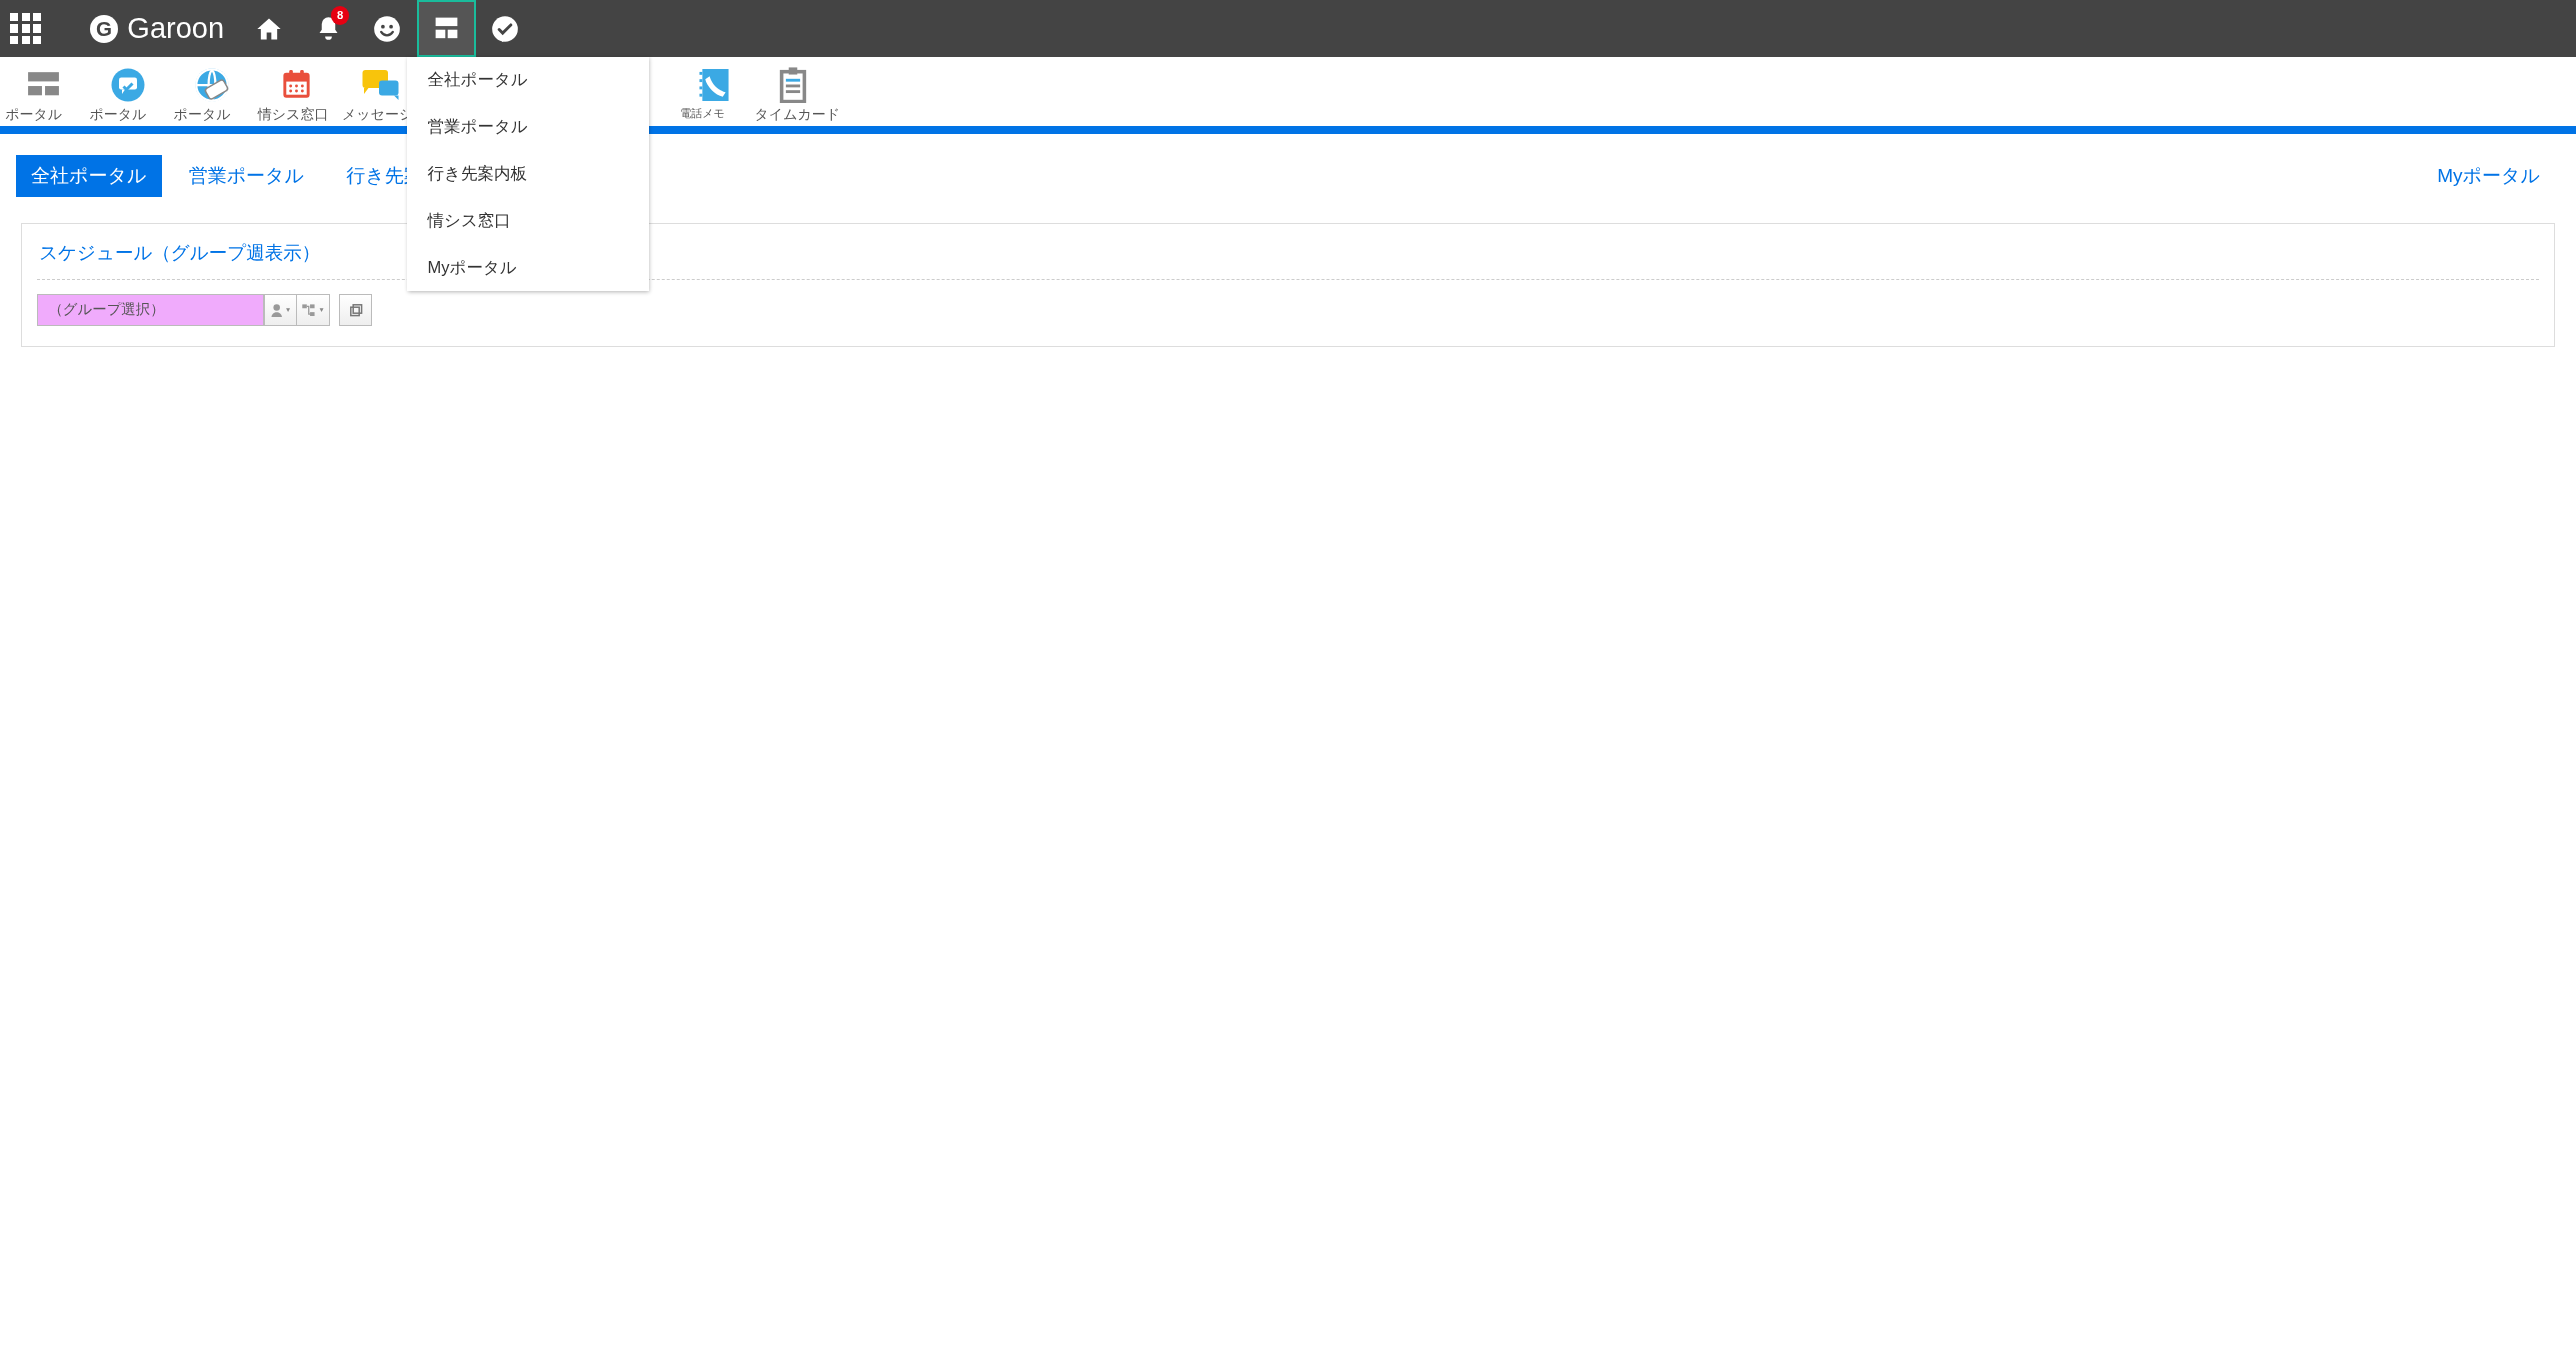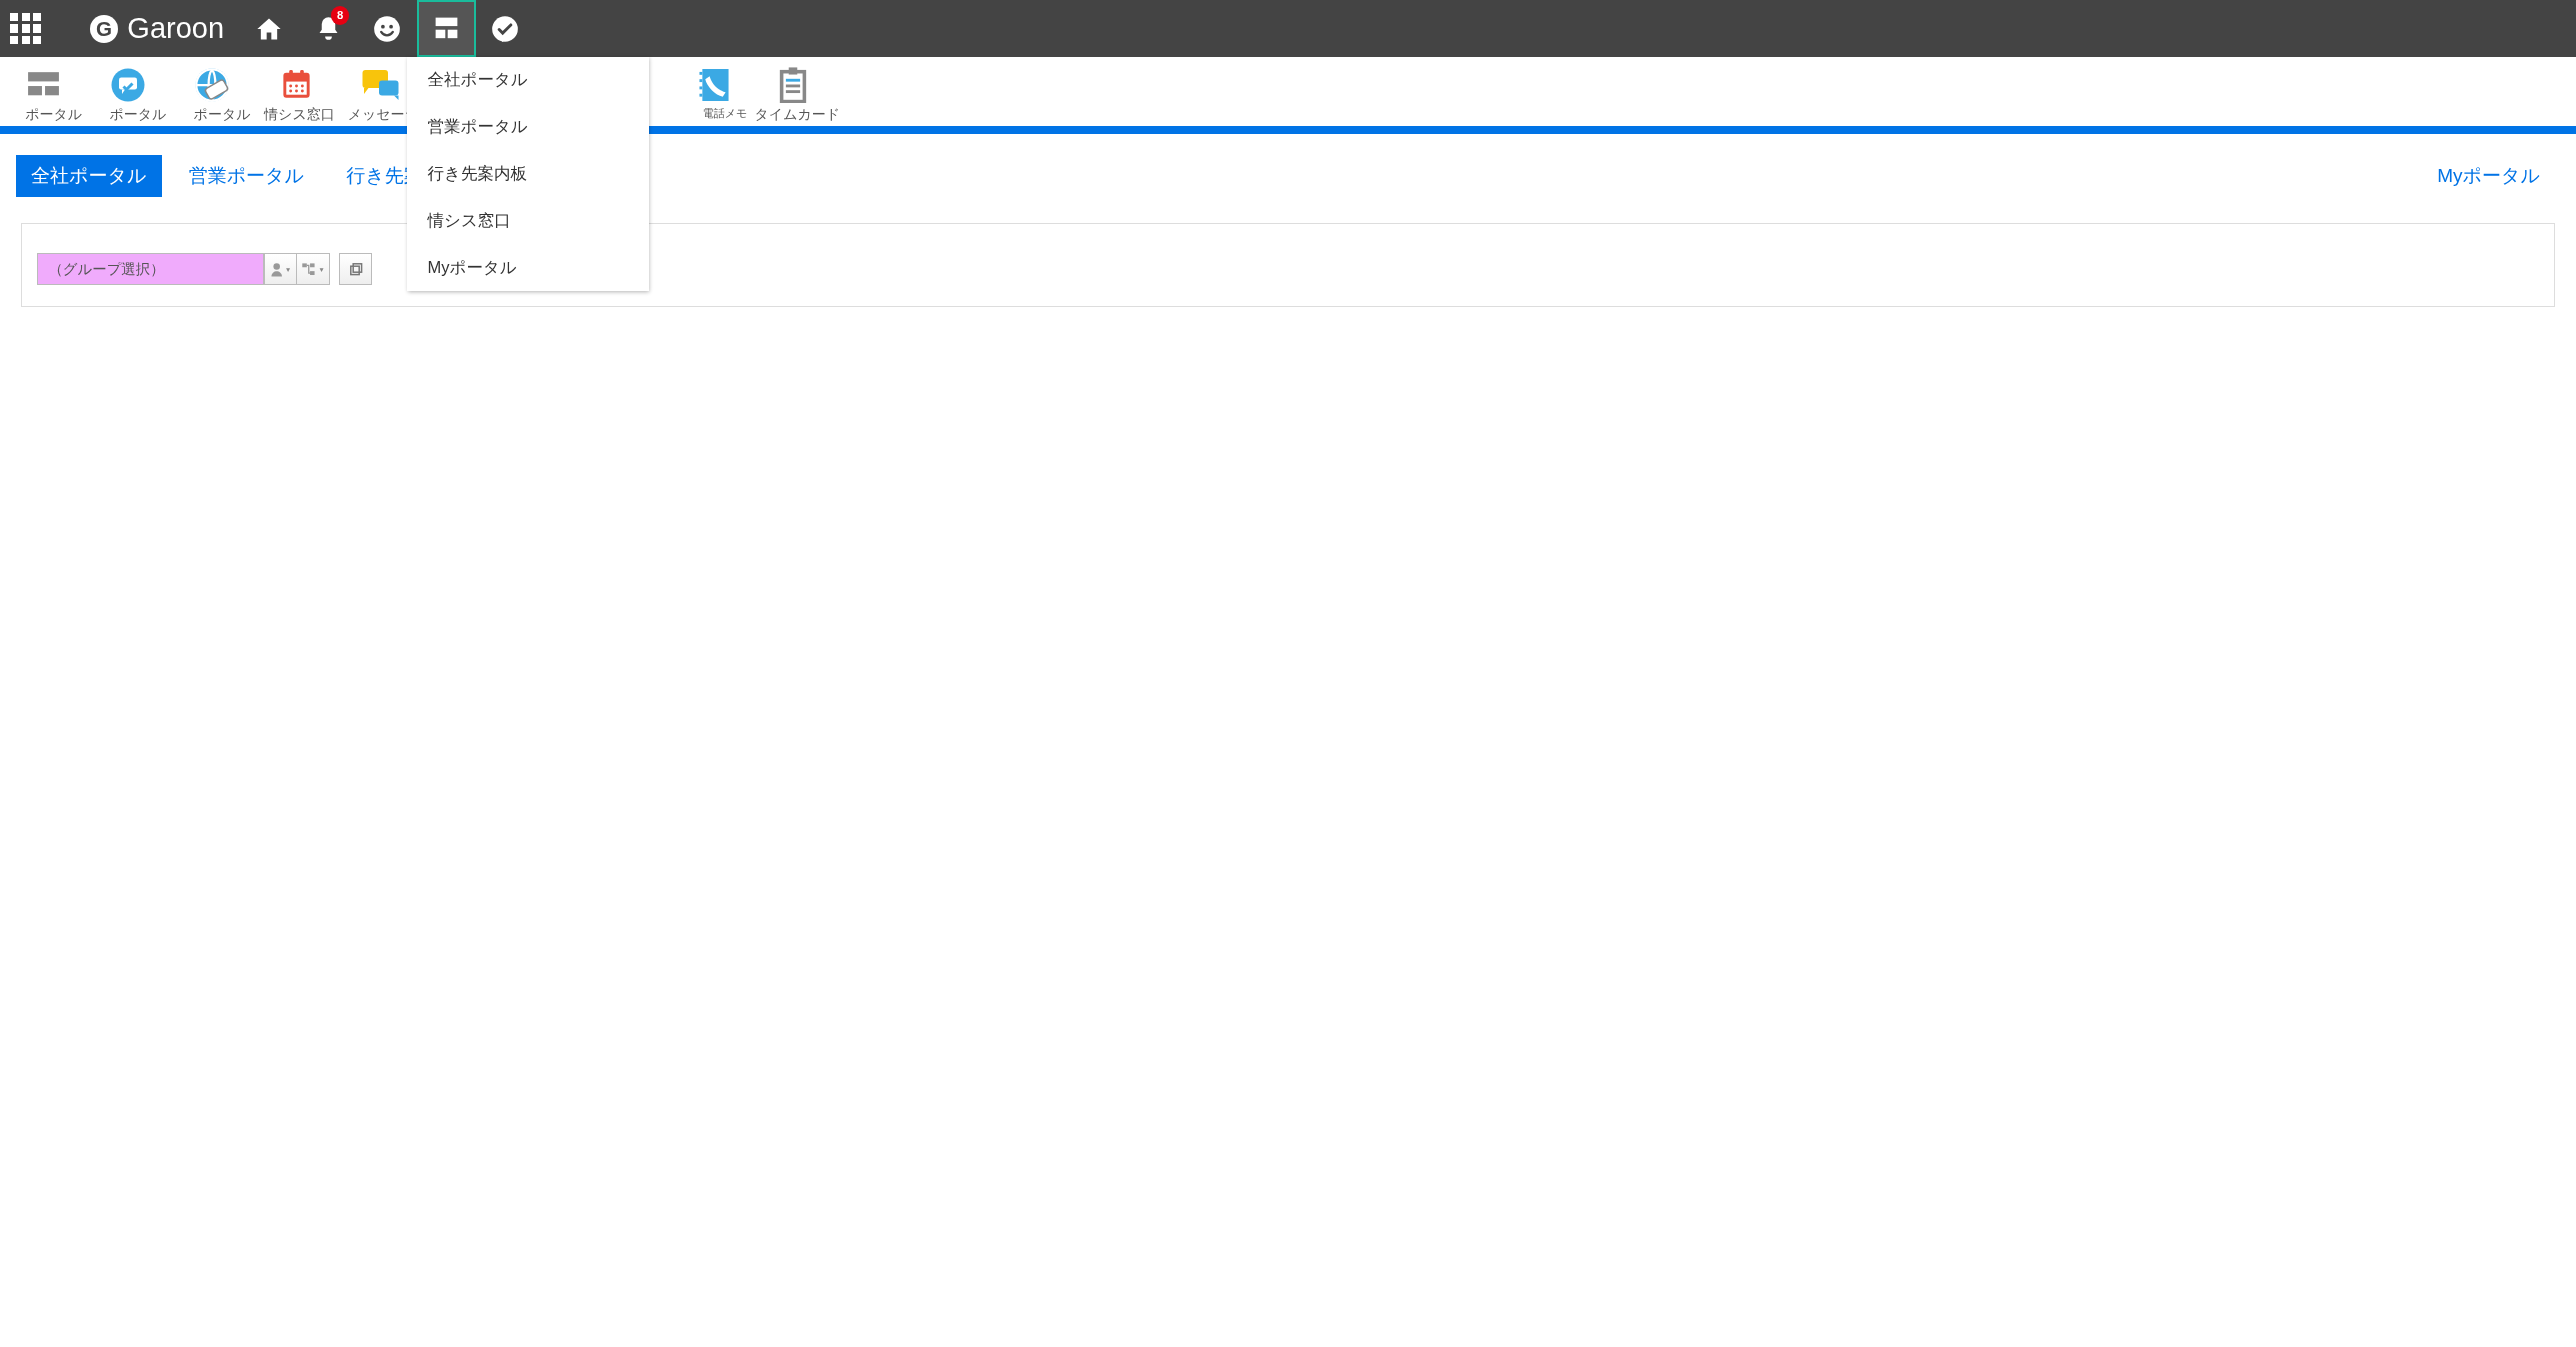--- a/index.html
+++ b/index.html
@@ -12,21 +12,21 @@
 .brand-g { width:28px; height:28px; border-radius:50%; background:#fff; color:#444; display:flex; align-items:center; justify-content:center; font-size:20.6px; font-weight:bold; margin-right:9.3px; }
 .tb-icon { width:59px; height:57px; display:flex; align-items:center; justify-content:center; cursor:pointer; position:relative; }
 .tb-icon svg { fill:#fff; }
 .tb-active { border:2.1px solid #1abc9c; background:#555; }
 .badge { position:absolute; top:6.2px; right:8.2px; background:#e60012; color:#fff; border-radius:50%; width:18.5px; height:18.5px; display:flex; align-items:center; justify-content:center; font-size:11.3px; font-weight:bold; }
 
 .dropdown { position:absolute; top:57px; left:407px; width:242px; background:#fff; box-shadow:0.5px 1px 4.1px rgba(0,0,0,.3); z-index:100; }
 .dropdown div { padding:12.4px 20.6px; font-size:16.5px; color:#333; cursor:pointer; }
 
 .apps { display:flex; padding:7.2px 5.2px 2.1px; gap:7.2px; }
-.app { width:77px; text-align:right; cursor:pointer; }
+.app { width:77px; text-align:left; cursor:pointer; }
 .app .ico { height:41px; display:flex; align-items:center; justify-content:center; }
 .app .lbl { font-size:14px; color:#555; margin-top:1px; white-space:nowrap; }
 
 .bluebar { height:8.2px; background:#0073e6; }
 
 .tabs { display:flex; align-items:center; padding:20.6px 0 0 15.5px; position:relative; }
 .tab { padding:8.2px 15.5px; font-size:19px; color:#0073e6; cursor:pointer; margin-right:11.3px; }
 .tab.active { background:#0073e6; color:#fff; }
 .tab-right { margin-left:auto; margin-right:20.6px; }
 
@@ -196,20 +196,21 @@
 <div class="bluebar"></div>
 
 <div class="tabs">
   <div class="tab active">全社ポータル</div>
   <div class="tab">営業ポータル</div>
   <div class="tab">行き先案</div>
   <div class="tab tab-right">Myポータル</div>
 </div>
 
 <div class="panel">
+  <h3>スケジュール（グループ週表示）</h3>
   <div class="ctrl-row">
     <div class="sel">（グループ選択）</div>
     <div class="btn">
       <svg width="13.4" height="14.4" viewBox="0 0 20 22">
           <circle cx="10" cy="7" r="5" fill="#999"></circle>
           <path d="M2 22c0-5 4-8 8-8s8 3 8 8z" fill="#999"></path>
         </svg>
         <span class="chev">▼</span>
     </div>
     <div class="btn">

